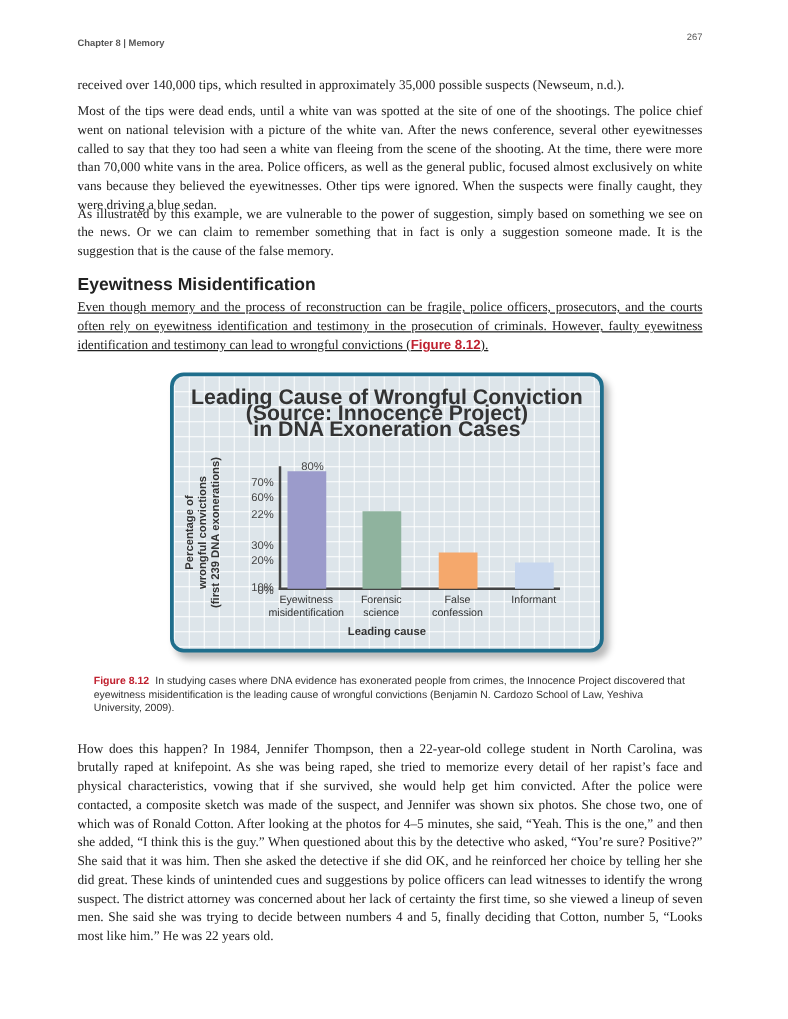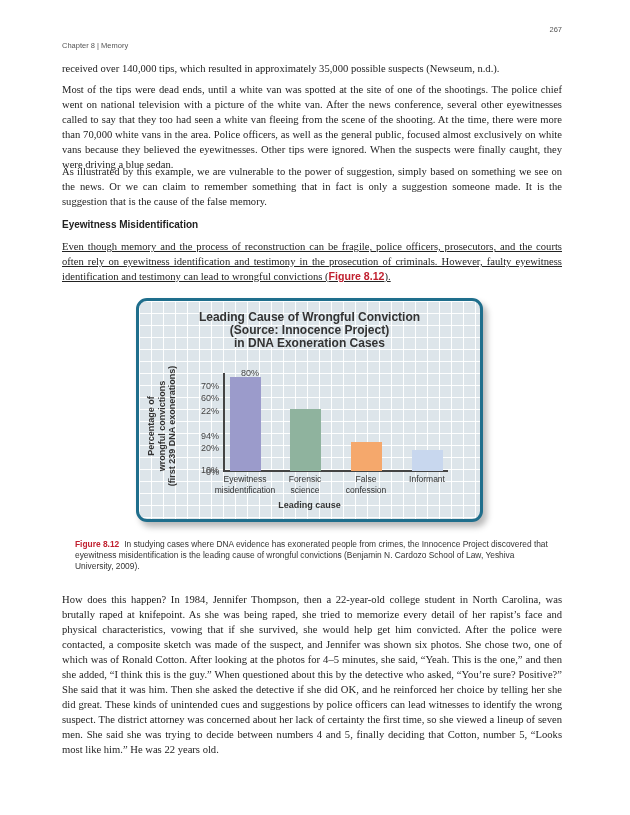--- a/index.html
+++ b/index.html
@@ -1,37 +1,37 @@
 <!DOCTYPE html>
 <html><head>
 <meta charset="utf-8">
 <style>
   html, body { margin: 0; padding: 0; background: #ffffff; }
   body { width: 630px; height: 815px; position: relative; overflow: hidden; }
   .page-header { position: absolute; top: 25px; left: 62px; width: 500px; height: 14px;
     font-family: "Liberation Sans", sans-serif; font-size: 7.5px; color: #555; }
-  .page-header .chap { position: absolute; left: 0; top: 16px; }
+  .page-header .chap { position: absolute; left: 0; top: 5px; font-weight: bold; }
   .page-header .num { position: absolute; right: 0; top: 0; }
   .para { position: absolute; left: 62px; width: 500px; margin: 0;
     font-family: "Liberation Serif", serif; font-size: 10.6px; line-height: 15px;
     color: #222; text-align: justify; }
   .heading { position: absolute; left: 62px; top: 219px; margin: 0;
-    font-family: "Liberation Sans", sans-serif; font-size: 10px; font-weight: bold; color: #222; }
+    font-family: "Liberation Sans", sans-serif; font-size: 14px; font-weight: bold; color: #222; }
   .figref { font-family: "Liberation Sans", sans-serif; color: #c0202f; font-weight: bold; }
 
   .chart-frame { position: absolute; left: 136px; top: 298px; width: 341px; height: 218px;
     border: 3.5px solid #1f6e8c; border-radius: 11px;
     background-color: #dde5ea;
     background-image:
       linear-gradient(to right, rgba(255,255,255,0.95) 1px, transparent 1px),
       linear-gradient(to bottom, rgba(255,255,255,0.95) 1px, transparent 1px);
     background-size: 12px 12px;
     box-shadow: 4px 5px 6px rgba(0,0,0,0.28); }
   .chart-title { position: absolute; left: 0; width: 100%; top: 10px; text-align: center;
-    font-family: "Liberation Sans", sans-serif; font-size: 12px; font-weight: bold; color: #333; line-height: 13px; }
+    font-family: "Liberation Sans", sans-serif; font-size: 17px; font-weight: bold; color: #333; line-height: 13px; }
   .ylabel { position: absolute; left: 7px; top: 70px; width: 130px; height: 48px;
     transform-origin: 0 0; transform: translate(0, 120px) rotate(-90deg);
     font-family: "Liberation Sans", sans-serif; font-size: 9px; font-weight: bold; color: #333;
     text-align: center; line-height: 10.5px; }
   .ytick { position: absolute; width: 30px; text-align: right; left: 50px;
     font-family: "Liberation Sans", sans-serif; font-size: 9px; color: #444; line-height: 10px; }
   .yaxis { position: absolute; left: 84px; top: 72px; width: 2px; height: 99px; background: #444; }
   .xaxis { position: absolute; left: 84px; top: 169px; width: 225px; height: 2px; background: #444; }
   .bar { position: absolute; width: 31px; }
   .xtick { position: absolute; width: 70px; text-align: center;
@@ -70,21 +70,21 @@
     <div>Percentage of</div>
     <div>wrongful convictions</div>
     <div>(first 239 DNA exonerations)</div>
   </div>
 
   <div class="ytick" style="top:67px;margin-left:40px;">80%</div>
   <div class="ytick" style="top:79.5px;">70%</div>
   <div class="ytick" style="top:92px;">60%</div>
   <div class="ytick" style="top:104.5px;">22%</div>
   <div class="ytick" style="top:117px;margin-left:32px;">40%</div>
-  <div class="ytick" style="top:129.5px;">94%</div>
+  <div class="ytick" style="top:129.5px;">30%</div>
   <div class="ytick" style="top:142px;">20%</div>
   <div class="ytick" style="top:164px;text-align:right;">10%</div>
   <div class="ytick" style="top:166px;">0%</div>
 
   <div class="yaxis"></div>
   <div class="xaxis"></div>
 
   <div class="bar" id="bar0" style="left: 91px; top: 76.25px; height: 93.75px; background: rgb(155, 155, 203);"></div>
   <div class="bar" id="bar1" style="left: 151px; top: 107.5px; height: 62.5px; background: rgb(143, 179, 158);"></div>
   <div class="bar" id="bar2" style="left: 212px; top: 141.25px; height: 28.75px; background: rgb(245, 168, 108);"></div>

